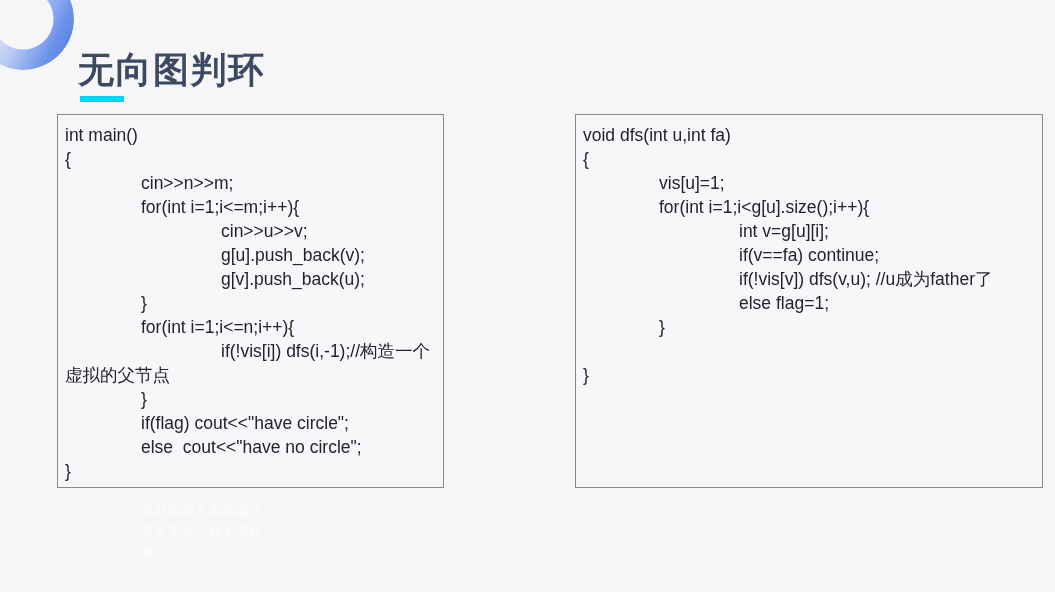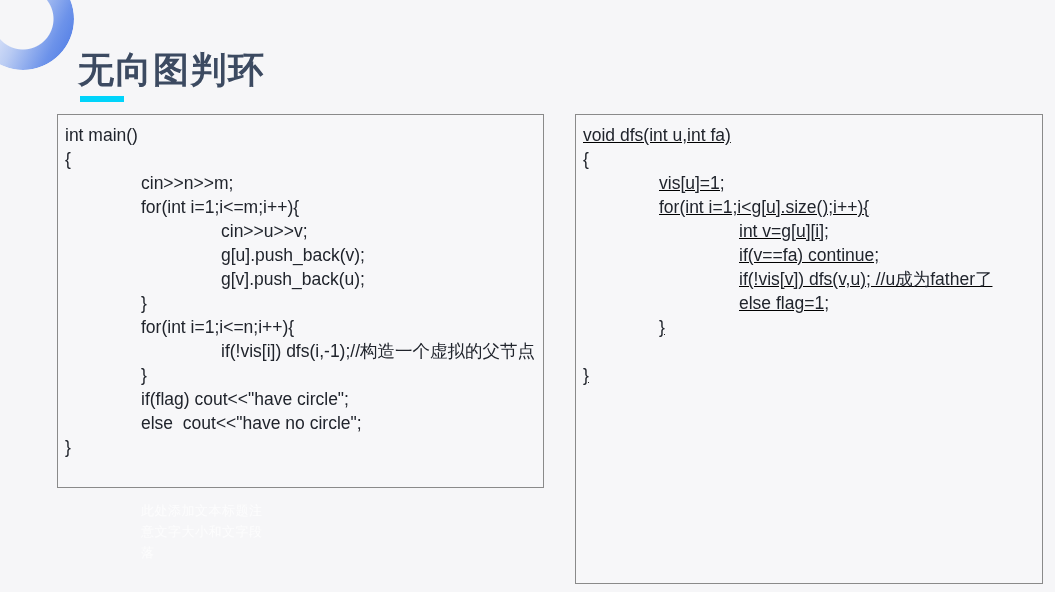--- a/index.html
+++ b/index.html
@@ -62,22 +62,22 @@
   }
 
   
   .code-box {
     position: absolute;
     box-sizing: border-box;
     background: #f7f7f9;
     border: 1px solid #8a8a8a;
     overflow: hidden;
   }
-  .code-box.left  { left: 57px;  top: 114px; width: 487px; height: 374px; }
-  .code-box.right { left: 575px; top: 114px; width: 468px; height: 470px; text-decoration: underline; }
+  .code-box.left  { left: 57px;  top: 114px; width: 387px; height: 374px; }
+  .code-box.right { left: 575px; top: 114px; width: 468px; height: 374px; }
 
   .code-body {
     padding: 8px 4px 0 7px;
     font-family: "Liberation Sans", sans-serif;
     font-size: 17.5px;
     line-height: 24px;
     color: #20242c;
     white-space: pre-wrap;
     word-break: break-word;
   }

